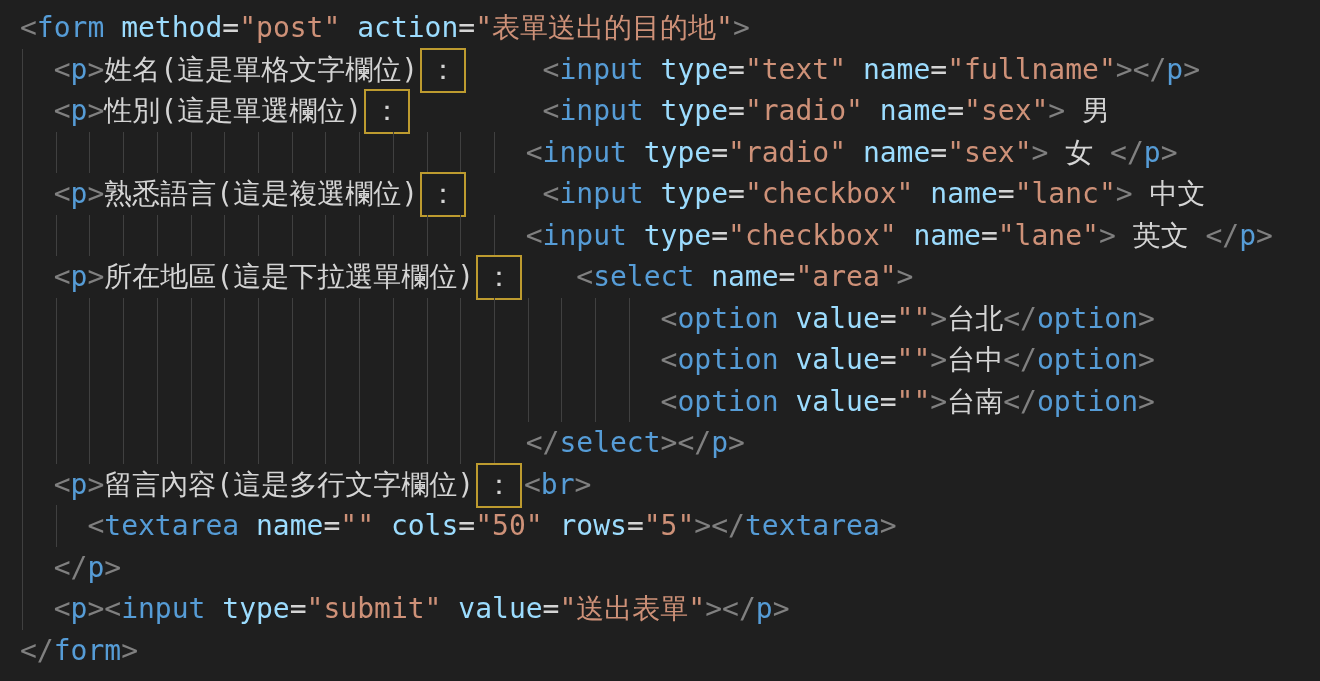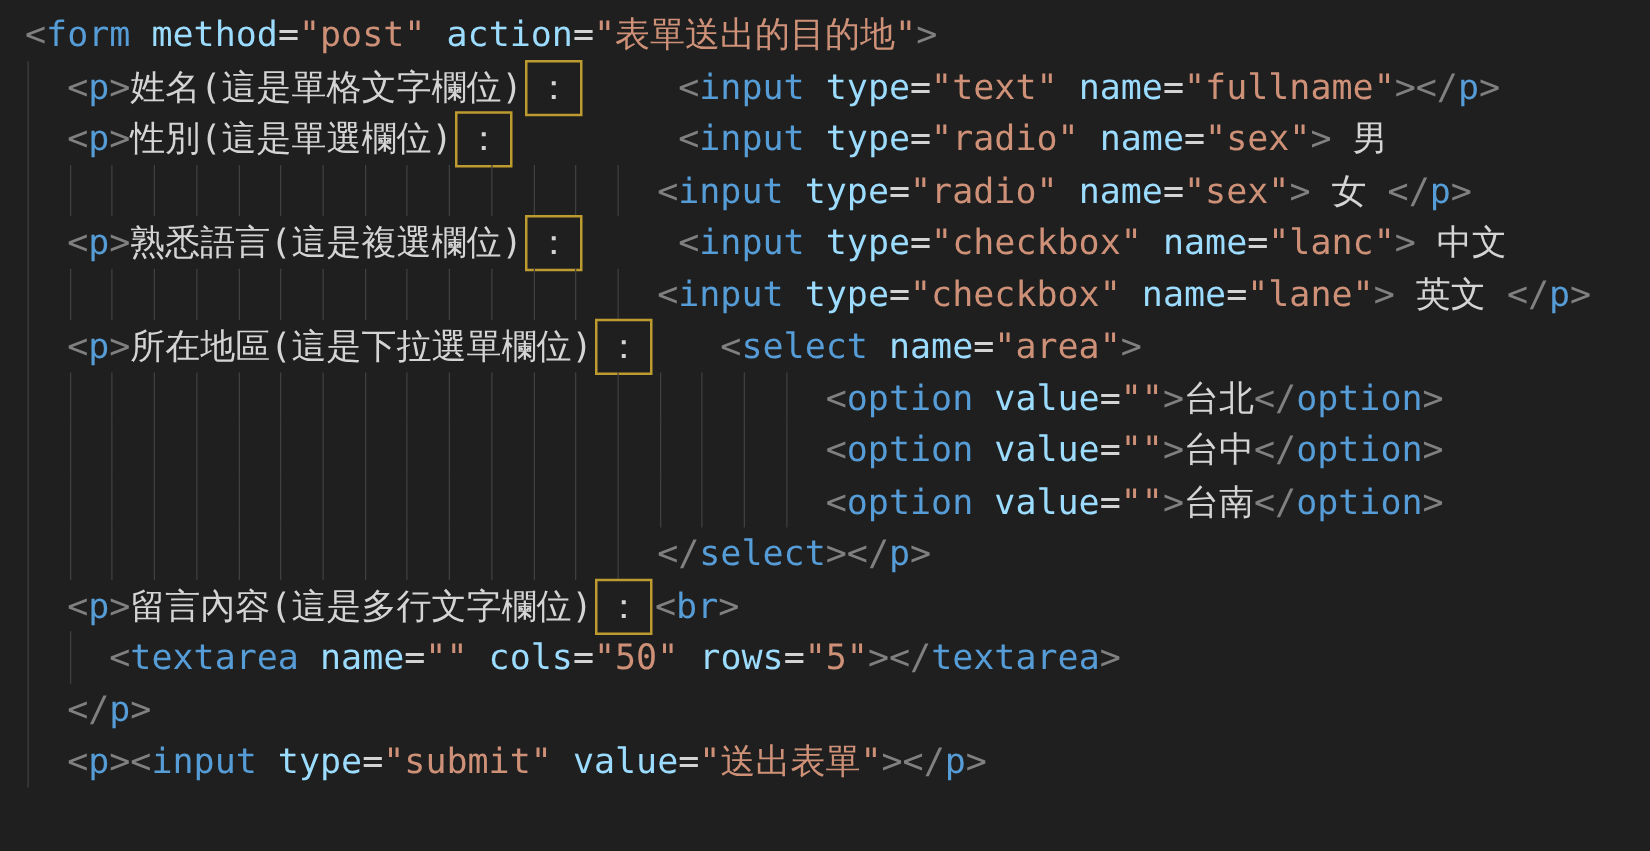--- a/index.html
+++ b/index.html
@@ -59,13 +59,14 @@
     <div class="code-line"><span class="indent-guide" style="left: calc(0ch + 22px);"></span><span class="indent-guide" style="left: calc(2ch + 22px);"></span><span class="indent-guide" style="left: calc(4ch + 22px);"></span><span class="indent-guide" style="left: calc(6ch + 22px);"></span><span class="indent-guide" style="left: calc(8ch + 22px);"></span><span class="indent-guide" style="left: calc(10ch + 22px);"></span><span class="indent-guide" style="left: calc(12ch + 22px);"></span><span class="indent-guide" style="left: calc(14ch + 22px);"></span><span class="indent-guide" style="left: calc(16ch + 22px);"></span><span class="indent-guide" style="left: calc(18ch + 22px);"></span><span class="indent-guide" style="left: calc(20ch + 22px);"></span><span class="indent-guide" style="left: calc(22ch + 22px);"></span><span class="indent-guide" style="left: calc(24ch + 22px);"></span><span class="indent-guide" style="left: calc(26ch + 22px);"></span><span class="indent-guide" style="left: calc(28ch + 22px);"></span><span class="code-group" style="left: calc(30ch + 20px);"><span class="seg-p">&lt;</span><span class="seg-t">input</span><span class="seg-x"> </span><span class="seg-a">type</span><span class="seg-e">=</span><span class="seg-s">"checkbox"</span><span class="seg-x"> </span><span class="seg-a">name</span><span class="seg-e">=</span><span class="seg-s">"lane"</span><span class="seg-p">&gt;</span><span class="seg-x"> 英文 </span><span class="seg-p">&lt;/</span><span class="seg-t">p</span><span class="seg-p">&gt;</span></span></div>
     <div class="code-line"><span class="indent-guide" style="left: calc(0ch + 22px);"></span><span class="code-group" style="left: calc(2ch + 20px);"><span class="seg-p">&lt;</span><span class="seg-t">p</span><span class="seg-p">&gt;</span><span class="seg-x">所在地區(這是下拉選單欄位)</span><span class="seg-u">：</span></span><span class="code-group" style="left: calc(33ch + 20px);"><span class="seg-p">&lt;</span><span class="seg-t">select</span><span class="seg-x"> </span><span class="seg-a">name</span><span class="seg-e">=</span><span class="seg-s">"area"</span><span class="seg-p">&gt;</span></span></div>
     <div class="code-line"><span class="indent-guide" style="left: calc(0ch + 22px);"></span><span class="indent-guide" style="left: calc(2ch + 22px);"></span><span class="indent-guide" style="left: calc(4ch + 22px);"></span><span class="indent-guide" style="left: calc(6ch + 22px);"></span><span class="indent-guide" style="left: calc(8ch + 22px);"></span><span class="indent-guide" style="left: calc(10ch + 22px);"></span><span class="indent-guide" style="left: calc(12ch + 22px);"></span><span class="indent-guide" style="left: calc(14ch + 22px);"></span><span class="indent-guide" style="left: calc(16ch + 22px);"></span><span class="indent-guide" style="left: calc(18ch + 22px);"></span><span class="indent-guide" style="left: calc(20ch + 22px);"></span><span class="indent-guide" style="left: calc(22ch + 22px);"></span><span class="indent-guide" style="left: calc(24ch + 22px);"></span><span class="indent-guide" style="left: calc(26ch + 22px);"></span><span class="indent-guide" style="left: calc(28ch + 22px);"></span><span class="indent-guide" style="left: calc(30ch + 22px);"></span><span class="indent-guide" style="left: calc(32ch + 22px);"></span><span class="indent-guide" style="left: calc(34ch + 22px);"></span><span class="indent-guide" style="left: calc(36ch + 22px);"></span><span class="code-group" style="left: calc(38ch + 20px);"><span class="seg-p">&lt;</span><span class="seg-t">option</span><span class="seg-x"> </span><span class="seg-a">value</span><span class="seg-e">=</span><span class="seg-s">""</span><span class="seg-p">&gt;</span><span class="seg-x">台北</span><span class="seg-p">&lt;/</span><span class="seg-t">option</span><span class="seg-p">&gt;</span></span></div>
     <div class="code-line"><span class="indent-guide" style="left: calc(0ch + 22px);"></span><span class="indent-guide" style="left: calc(2ch + 22px);"></span><span class="indent-guide" style="left: calc(4ch + 22px);"></span><span class="indent-guide" style="left: calc(6ch + 22px);"></span><span class="indent-guide" style="left: calc(8ch + 22px);"></span><span class="indent-guide" style="left: calc(10ch + 22px);"></span><span class="indent-guide" style="left: calc(12ch + 22px);"></span><span class="indent-guide" style="left: calc(14ch + 22px);"></span><span class="indent-guide" style="left: calc(16ch + 22px);"></span><span class="indent-guide" style="left: calc(18ch + 22px);"></span><span class="indent-guide" style="left: calc(20ch + 22px);"></span><span class="indent-guide" style="left: calc(22ch + 22px);"></span><span class="indent-guide" style="left: calc(24ch + 22px);"></span><span class="indent-guide" style="left: calc(26ch + 22px);"></span><span class="indent-guide" style="left: calc(28ch + 22px);"></span><span class="indent-guide" style="left: calc(30ch + 22px);"></span><span class="indent-guide" style="left: calc(32ch + 22px);"></span><span class="indent-guide" style="left: calc(34ch + 22px);"></span><span class="indent-guide" style="left: calc(36ch + 22px);"></span><span class="code-group" style="left: calc(38ch + 20px);"><span class="seg-p">&lt;</span><span class="seg-t">option</span><span class="seg-x"> </span><span class="seg-a">value</span><span class="seg-e">=</span><span class="seg-s">""</span><span class="seg-p">&gt;</span><span class="seg-x">台中</span><span class="seg-p">&lt;/</span><span class="seg-t">option</span><span class="seg-p">&gt;</span></span></div>
     <div class="code-line"><span class="indent-guide" style="left: calc(0ch + 22px);"></span><span class="indent-guide" style="left: calc(2ch + 22px);"></span><span class="indent-guide" style="left: calc(4ch + 22px);"></span><span class="indent-guide" style="left: calc(6ch + 22px);"></span><span class="indent-guide" style="left: calc(8ch + 22px);"></span><span class="indent-guide" style="left: calc(10ch + 22px);"></span><span class="indent-guide" style="left: calc(12ch + 22px);"></span><span class="indent-guide" style="left: calc(14ch + 22px);"></span><span class="indent-guide" style="left: calc(16ch + 22px);"></span><span class="indent-guide" style="left: calc(18ch + 22px);"></span><span class="indent-guide" style="left: calc(20ch + 22px);"></span><span class="indent-guide" style="left: calc(22ch + 22px);"></span><span class="indent-guide" style="left: calc(24ch + 22px);"></span><span class="indent-guide" style="left: calc(26ch + 22px);"></span><span class="indent-guide" style="left: calc(28ch + 22px);"></span><span class="indent-guide" style="left: calc(30ch + 22px);"></span><span class="indent-guide" style="left: calc(32ch + 22px);"></span><span class="indent-guide" style="left: calc(34ch + 22px);"></span><span class="indent-guide" style="left: calc(36ch + 22px);"></span><span class="code-group" style="left: calc(38ch + 20px);"><span class="seg-p">&lt;</span><span class="seg-t">option</span><span class="seg-x"> </span><span class="seg-a">value</span><span class="seg-e">=</span><span class="seg-s">""</span><span class="seg-p">&gt;</span><span class="seg-x">台南</span><span class="seg-p">&lt;/</span><span class="seg-t">option</span><span class="seg-p">&gt;</span></span></div>
     <div class="code-line"><span class="indent-guide" style="left: calc(0ch + 22px);"></span><span class="indent-guide" style="left: calc(2ch + 22px);"></span><span class="indent-guide" style="left: calc(4ch + 22px);"></span><span class="indent-guide" style="left: calc(6ch + 22px);"></span><span class="indent-guide" style="left: calc(8ch + 22px);"></span><span class="indent-guide" style="left: calc(10ch + 22px);"></span><span class="indent-guide" style="left: calc(12ch + 22px);"></span><span class="indent-guide" style="left: calc(14ch + 22px);"></span><span class="indent-guide" style="left: calc(16ch + 22px);"></span><span class="indent-guide" style="left: calc(18ch + 22px);"></span><span class="indent-guide" style="left: calc(20ch + 22px);"></span><span class="indent-guide" style="left: calc(22ch + 22px);"></span><span class="indent-guide" style="left: calc(24ch + 22px);"></span><span class="indent-guide" style="left: calc(26ch + 22px);"></span><span class="indent-guide" style="left: calc(28ch + 22px);"></span><span class="code-group" style="left: calc(30ch + 20px);"><span class="seg-p">&lt;/</span><span class="seg-t">select</span><span class="seg-p">&gt;</span><span class="seg-p">&lt;/</span><span class="seg-t">p</span><span class="seg-p">&gt;</span></span></div>
     <div class="code-line"><span class="indent-guide" style="left: calc(0ch + 22px);"></span><span class="code-group" style="left: calc(2ch + 20px);"><span class="seg-p">&lt;</span><span class="seg-t">p</span><span class="seg-p">&gt;</span><span class="seg-x">留言內容(這是多行文字欄位)</span><span class="seg-u">：</span><span class="seg-p">&lt;</span><span class="seg-t">br</span><span class="seg-p">&gt;</span></span></div>
     <div class="code-line"><span class="indent-guide" style="left: calc(0ch + 22px);"></span><span class="indent-guide" style="left: calc(2ch + 22px);"></span><span class="code-group" style="left: calc(4ch + 20px);"><span class="seg-p">&lt;</span><span class="seg-t">textarea</span><span class="seg-x"> </span><span class="seg-a">name</span><span class="seg-e">=</span><span class="seg-s">""</span><span class="seg-x"> </span><span class="seg-a">cols</span><span class="seg-e">=</span><span class="seg-s">"50"</span><span class="seg-x"> </span><span class="seg-a">rows</span><span class="seg-e">=</span><span class="seg-s">"5"</span><span class="seg-p">&gt;</span><span class="seg-p">&lt;/</span><span class="seg-t">textarea</span><span class="seg-p">&gt;</span></span></div>
     <div class="code-line"><span class="indent-guide" style="left: calc(0ch + 22px);"></span><span class="code-group" style="left: calc(2ch + 20px);"><span class="seg-p">&lt;/</span><span class="seg-t">p</span><span class="seg-p">&gt;</span></span></div>
     <div class="code-line"><span class="indent-guide" style="left: calc(0ch + 22px);"></span><span class="code-group" style="left: calc(2ch + 20px);"><span class="seg-p">&lt;</span><span class="seg-t">p</span><span class="seg-p">&gt;</span><span class="seg-p">&lt;</span><span class="seg-t">input</span><span class="seg-x"> </span><span class="seg-a">type</span><span class="seg-e">=</span><span class="seg-s">"submit"</span><span class="seg-x"> </span><span class="seg-a">value</span><span class="seg-e">=</span><span class="seg-s">"送出表單"</span><span class="seg-p">&gt;</span><span class="seg-p">&lt;/</span><span class="seg-t">p</span><span class="seg-p">&gt;</span></span></div>
+    <div class="code-line"><span class="code-group" style="left: calc(0ch + 20px);"><span class="seg-p">&lt;/</span><span class="seg-t">form</span><span class="seg-p">&gt;</span></span></div>
   </div>
 
 </body></html>

